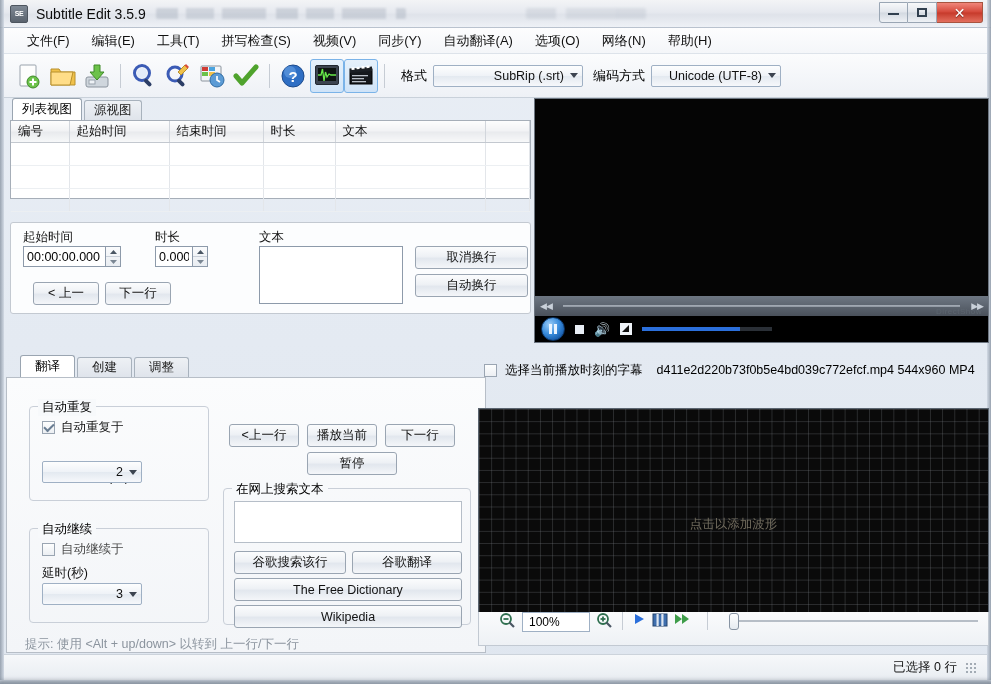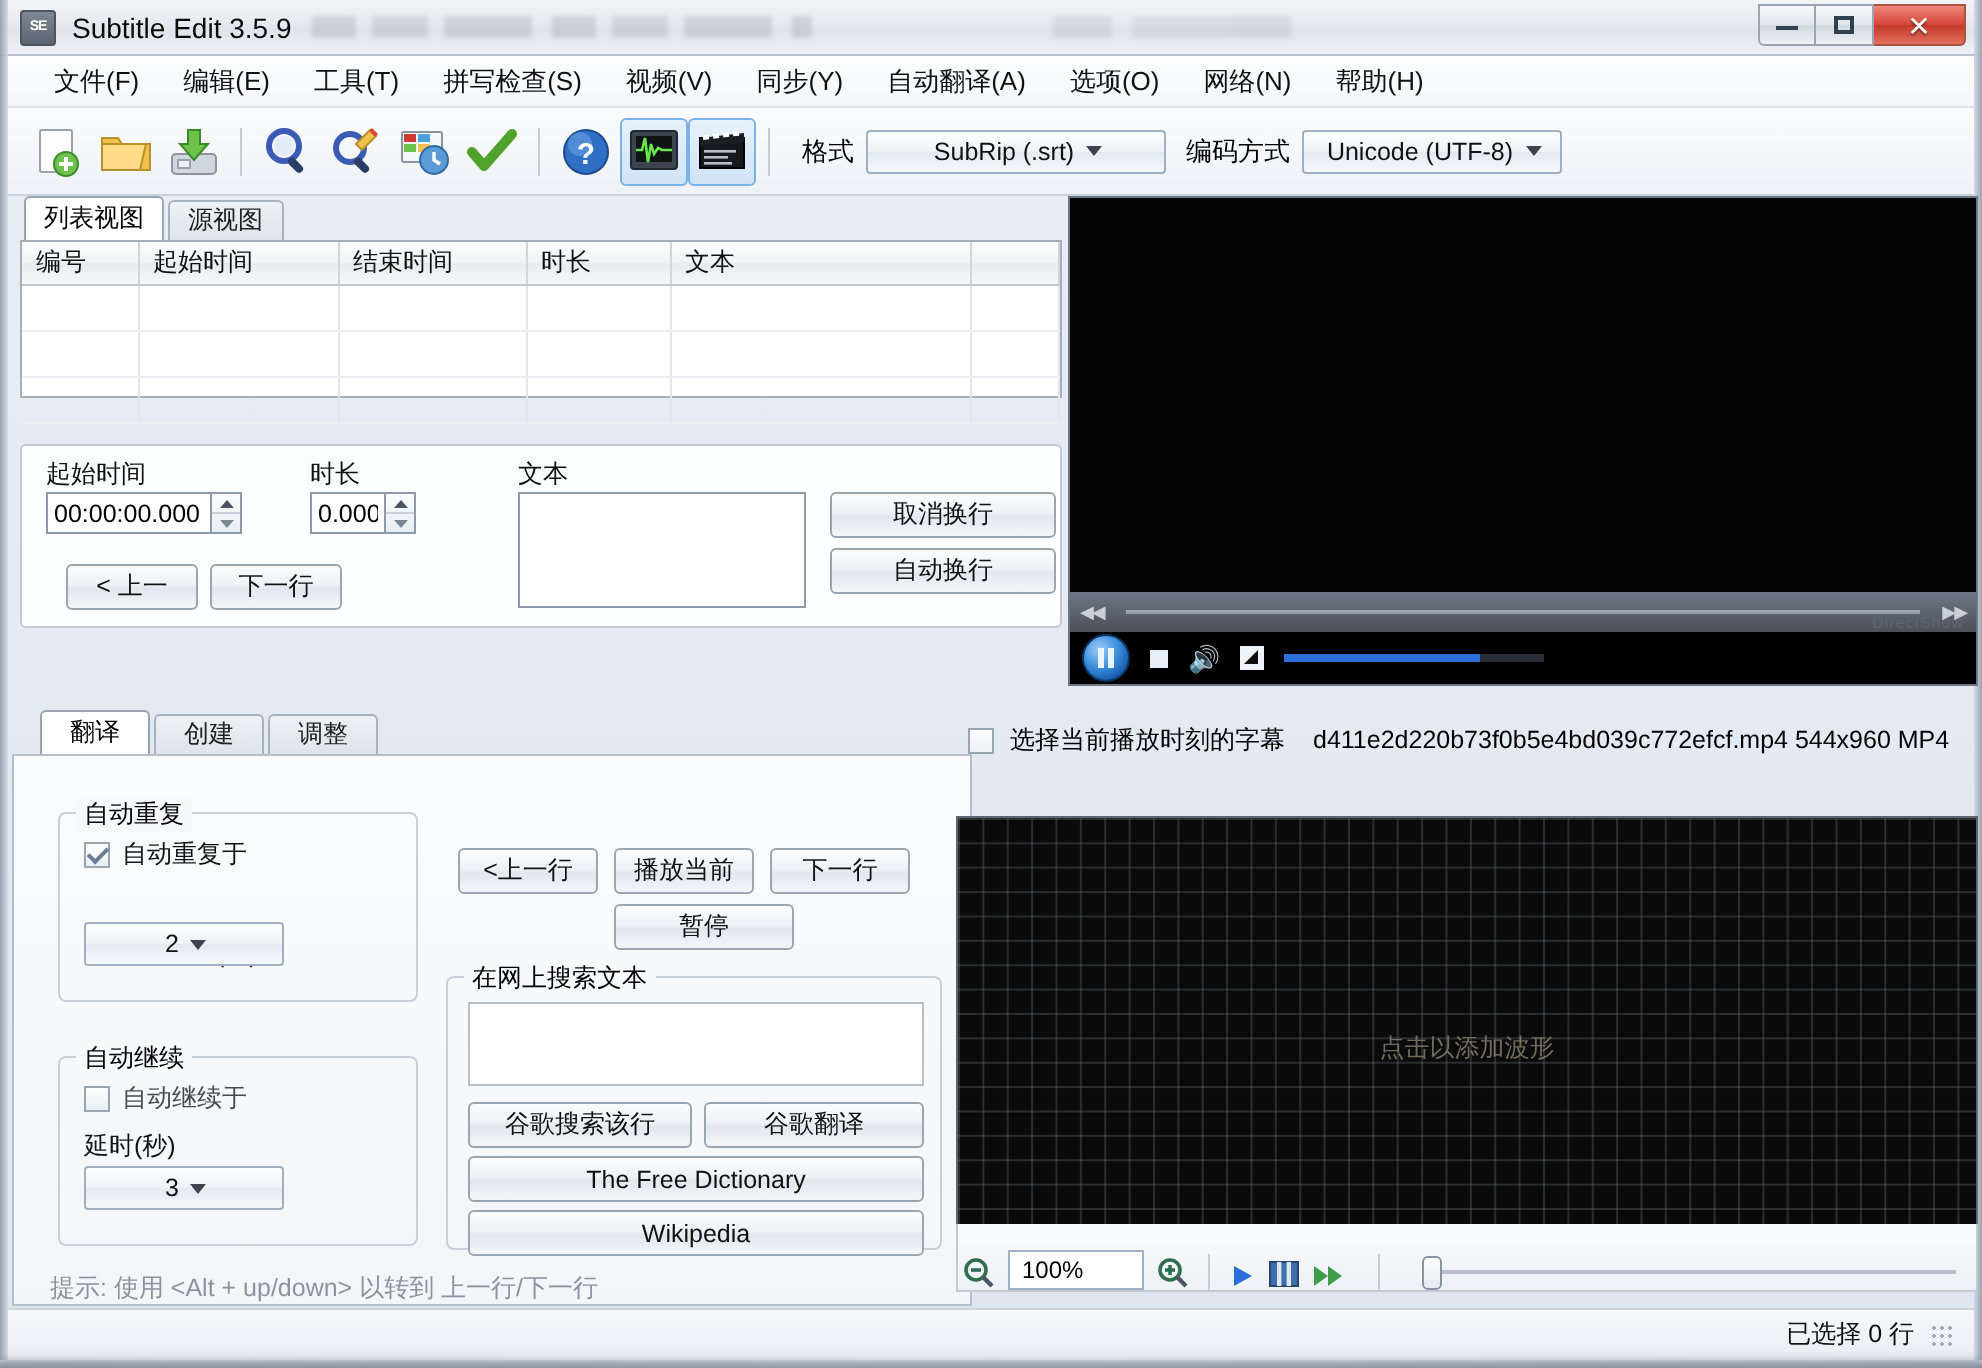--- a/index.html
+++ b/index.html
@@ -89,21 +89,21 @@
     display:flex;align-items:center;padding-left:8px;box-sizing:border-box;
   }
   .tb-btn{width:34px;height:34px;display:flex;align-items:center;justify-content:center;
     border:1px solid transparent;border-radius:3px;box-sizing:border-box;}
   .tb-btn.active{border-color:#7ab3e8;background:linear-gradient(180deg,#e6f1fb,#cfe3f7);}
   .tb-sep{width:1px;height:24px;background:#c6ccd4;margin:0 6px;}
   .tb-label{font-size:13px;margin:0 6px 0 10px;}
   .combo{
     height:22px;border:1px solid #9fb0c4;border-radius:2px;
     background:linear-gradient(180deg,#fdfefe 0%,#eef2f7 50%,#e3e9f0 51%,#f6f8fb 100%);
-    display:flex;align-items:center;justify-content:center;
+    display:flex;align-items:center;justify-content:flex-end;
     padding:0 4px 0 6px;font-size:12.5px;color:#111;box-sizing:border-box;
   }
   .combo .caret{
     width:0;height:0;border-left:4px solid transparent;border-right:4px solid transparent;
     border-top:5px solid #3c4450;margin-left:6px;
   }
 
   
   .tabstrip{display:flex;align-items:flex-end;height:22px;padding-left:2px;}
   .tab{
@@ -236,21 +236,21 @@
       linear-gradient(to bottom,rgba(120,125,130,.30) 1px,transparent 1px);
     background-size:12.2px 12.2px;
     display:flex;align-items:center;justify-content:center;margin-top:28px;
   }
   .wave-hint{color:#8a8371;font-size:12.5px;opacity:.8;}
 
   .wave-toolbar{
     position:absolute;left:478px;top:612px;width:511px;height:34px;
     background:linear-gradient(180deg,#fafbfc,#eef1f5);
     border:1px solid #c2c9d2;border-top:none;
-    display:flex;align-items:flex-end;padding-left:2px;gap:6px;box-sizing:border-box;
+    display:flex;align-items:flex-start;padding-left:20px;gap:6px;box-sizing:border-box;
   }
   .zoomsel{
     width:68px;height:20px;border:1px solid #9fb0c4;background:#fff;
     display:flex;align-items:center;justify-content:space-between;
     padding:0 3px 0 6px;font-size:12px;box-sizing:border-box;
   }
   .wt-sep{width:1px;height:18px;background:#c6ccd4;margin:0 3px;}
   .wt-slider{flex:1;height:18px;display:flex;align-items:center;position:relative;margin-left:12px;margin-right:10px;}
   .wt-slider .track{position:absolute;left:0;right:0;height:2px;background:#b7bec7;}
   .wt-slider .thumb{

